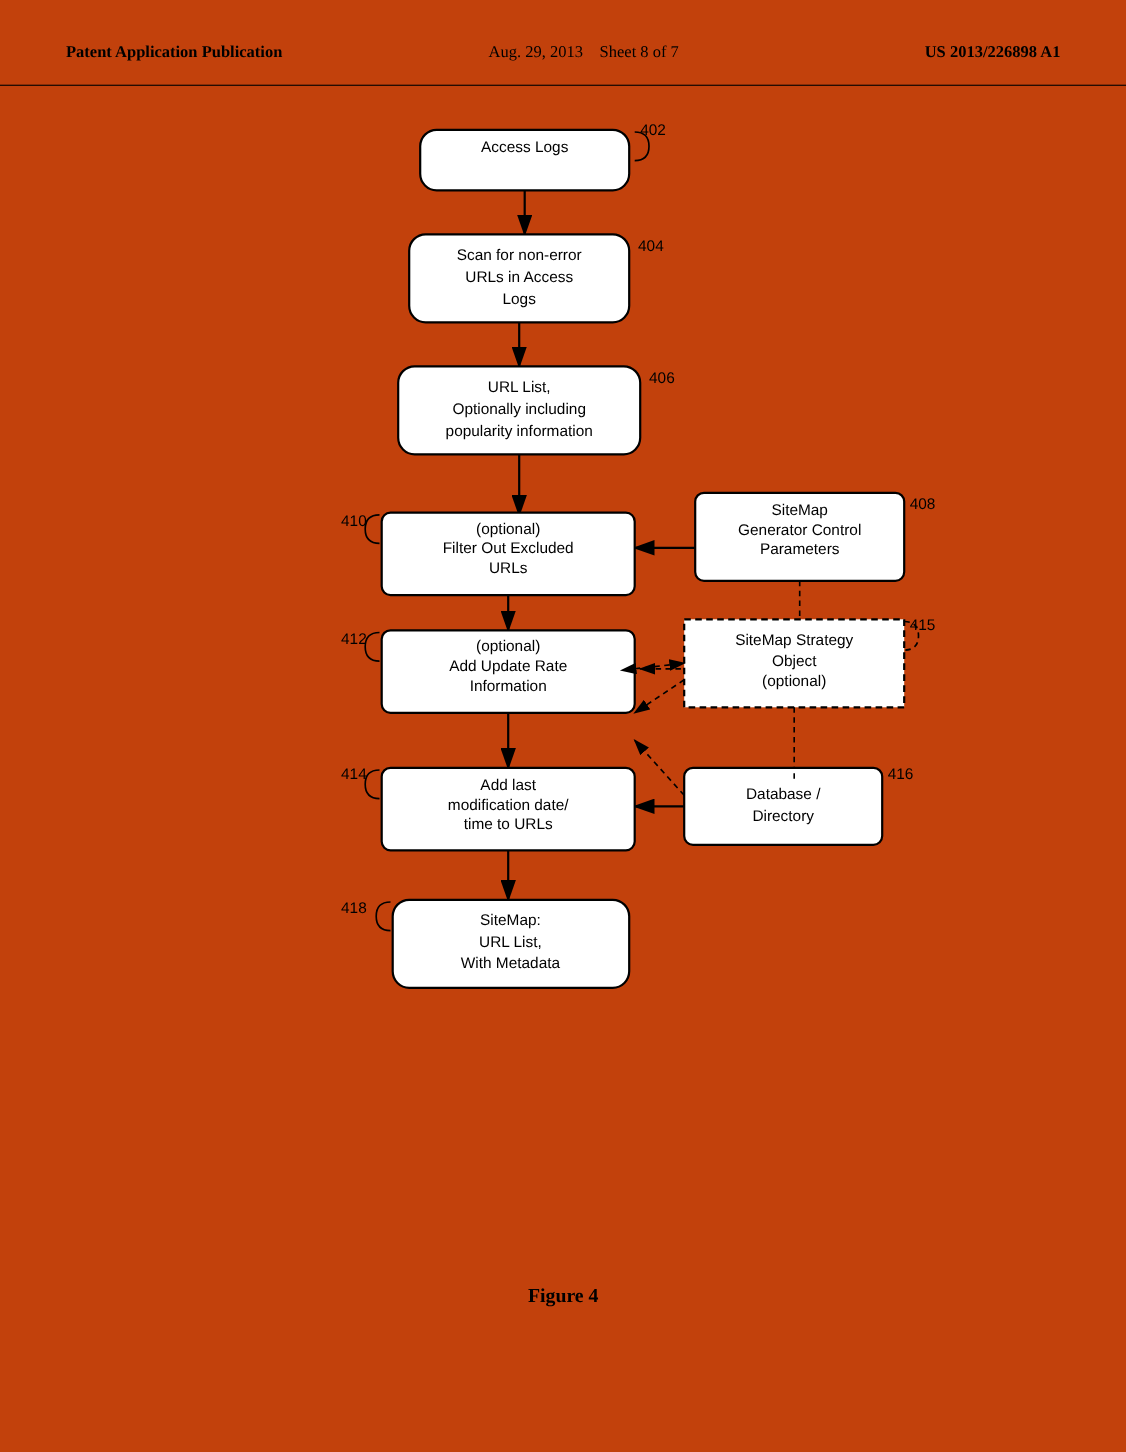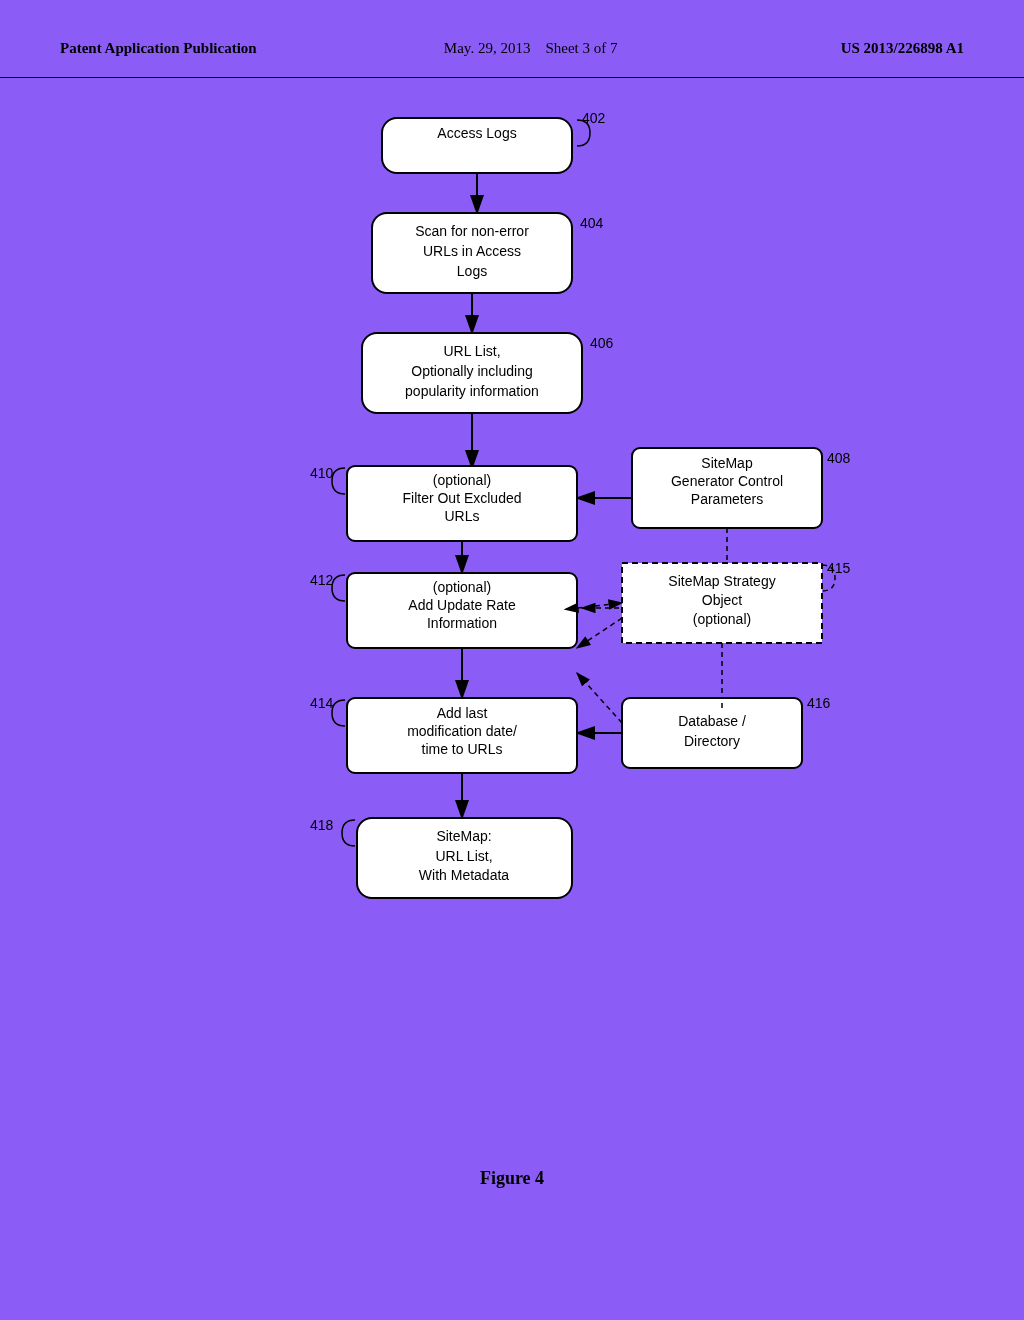--- a/index.html
+++ b/index.html
@@ -8,21 +8,21 @@
       font-family: 'Times New Roman', Times, serif;
       width: 1024px;
       min-height: 1320px;
       position: relative;
       overflow-x: hidden;
     }
 
     .page {
       width: 1024px;
       min-height: 1320px;
-      background: #8b5cf6;
+      background: #c2410c;
       padding: 0;
       position: relative;
     }
 
     .header {
       display: flex;
       justify-content: space-between;
       align-items: flex-start;
       padding: 40px 60px 20px 60px;
       border-bottom: 1px solid #000;
@@ -66,22 +66,22 @@
     }
   </style>
 </head>
 <body>
 
 <div class="page">
 
   <div class="header">
     <span class="header-left">Patent Application Publication</span>
     <span class="header-center">
-      <span>May. 29, 2013</span>&nbsp;&nbsp;&nbsp;
-      <span>Sheet 3 of 7</span>
+      <span>Aug. 29, 2013</span>&nbsp;&nbsp;&nbsp;
+      <span>Sheet 8 of 7</span>
     </span>
     <span class="header-right">US 2013/226898 A1</span>
   </div>
 
   <div class="diagram-area">
 
     <svg class="flowchart-svg" viewBox="0 0 700 1050">
 
       <rect x="220" y="10" width="190" height="55" rx="15" ry="15" fill="white" stroke="black" stroke-width="2"></rect>
       <text x="315" y="30" font-family="Arial,sans-serif" font-size="14" text-anchor="middle">Access Logs</text>

